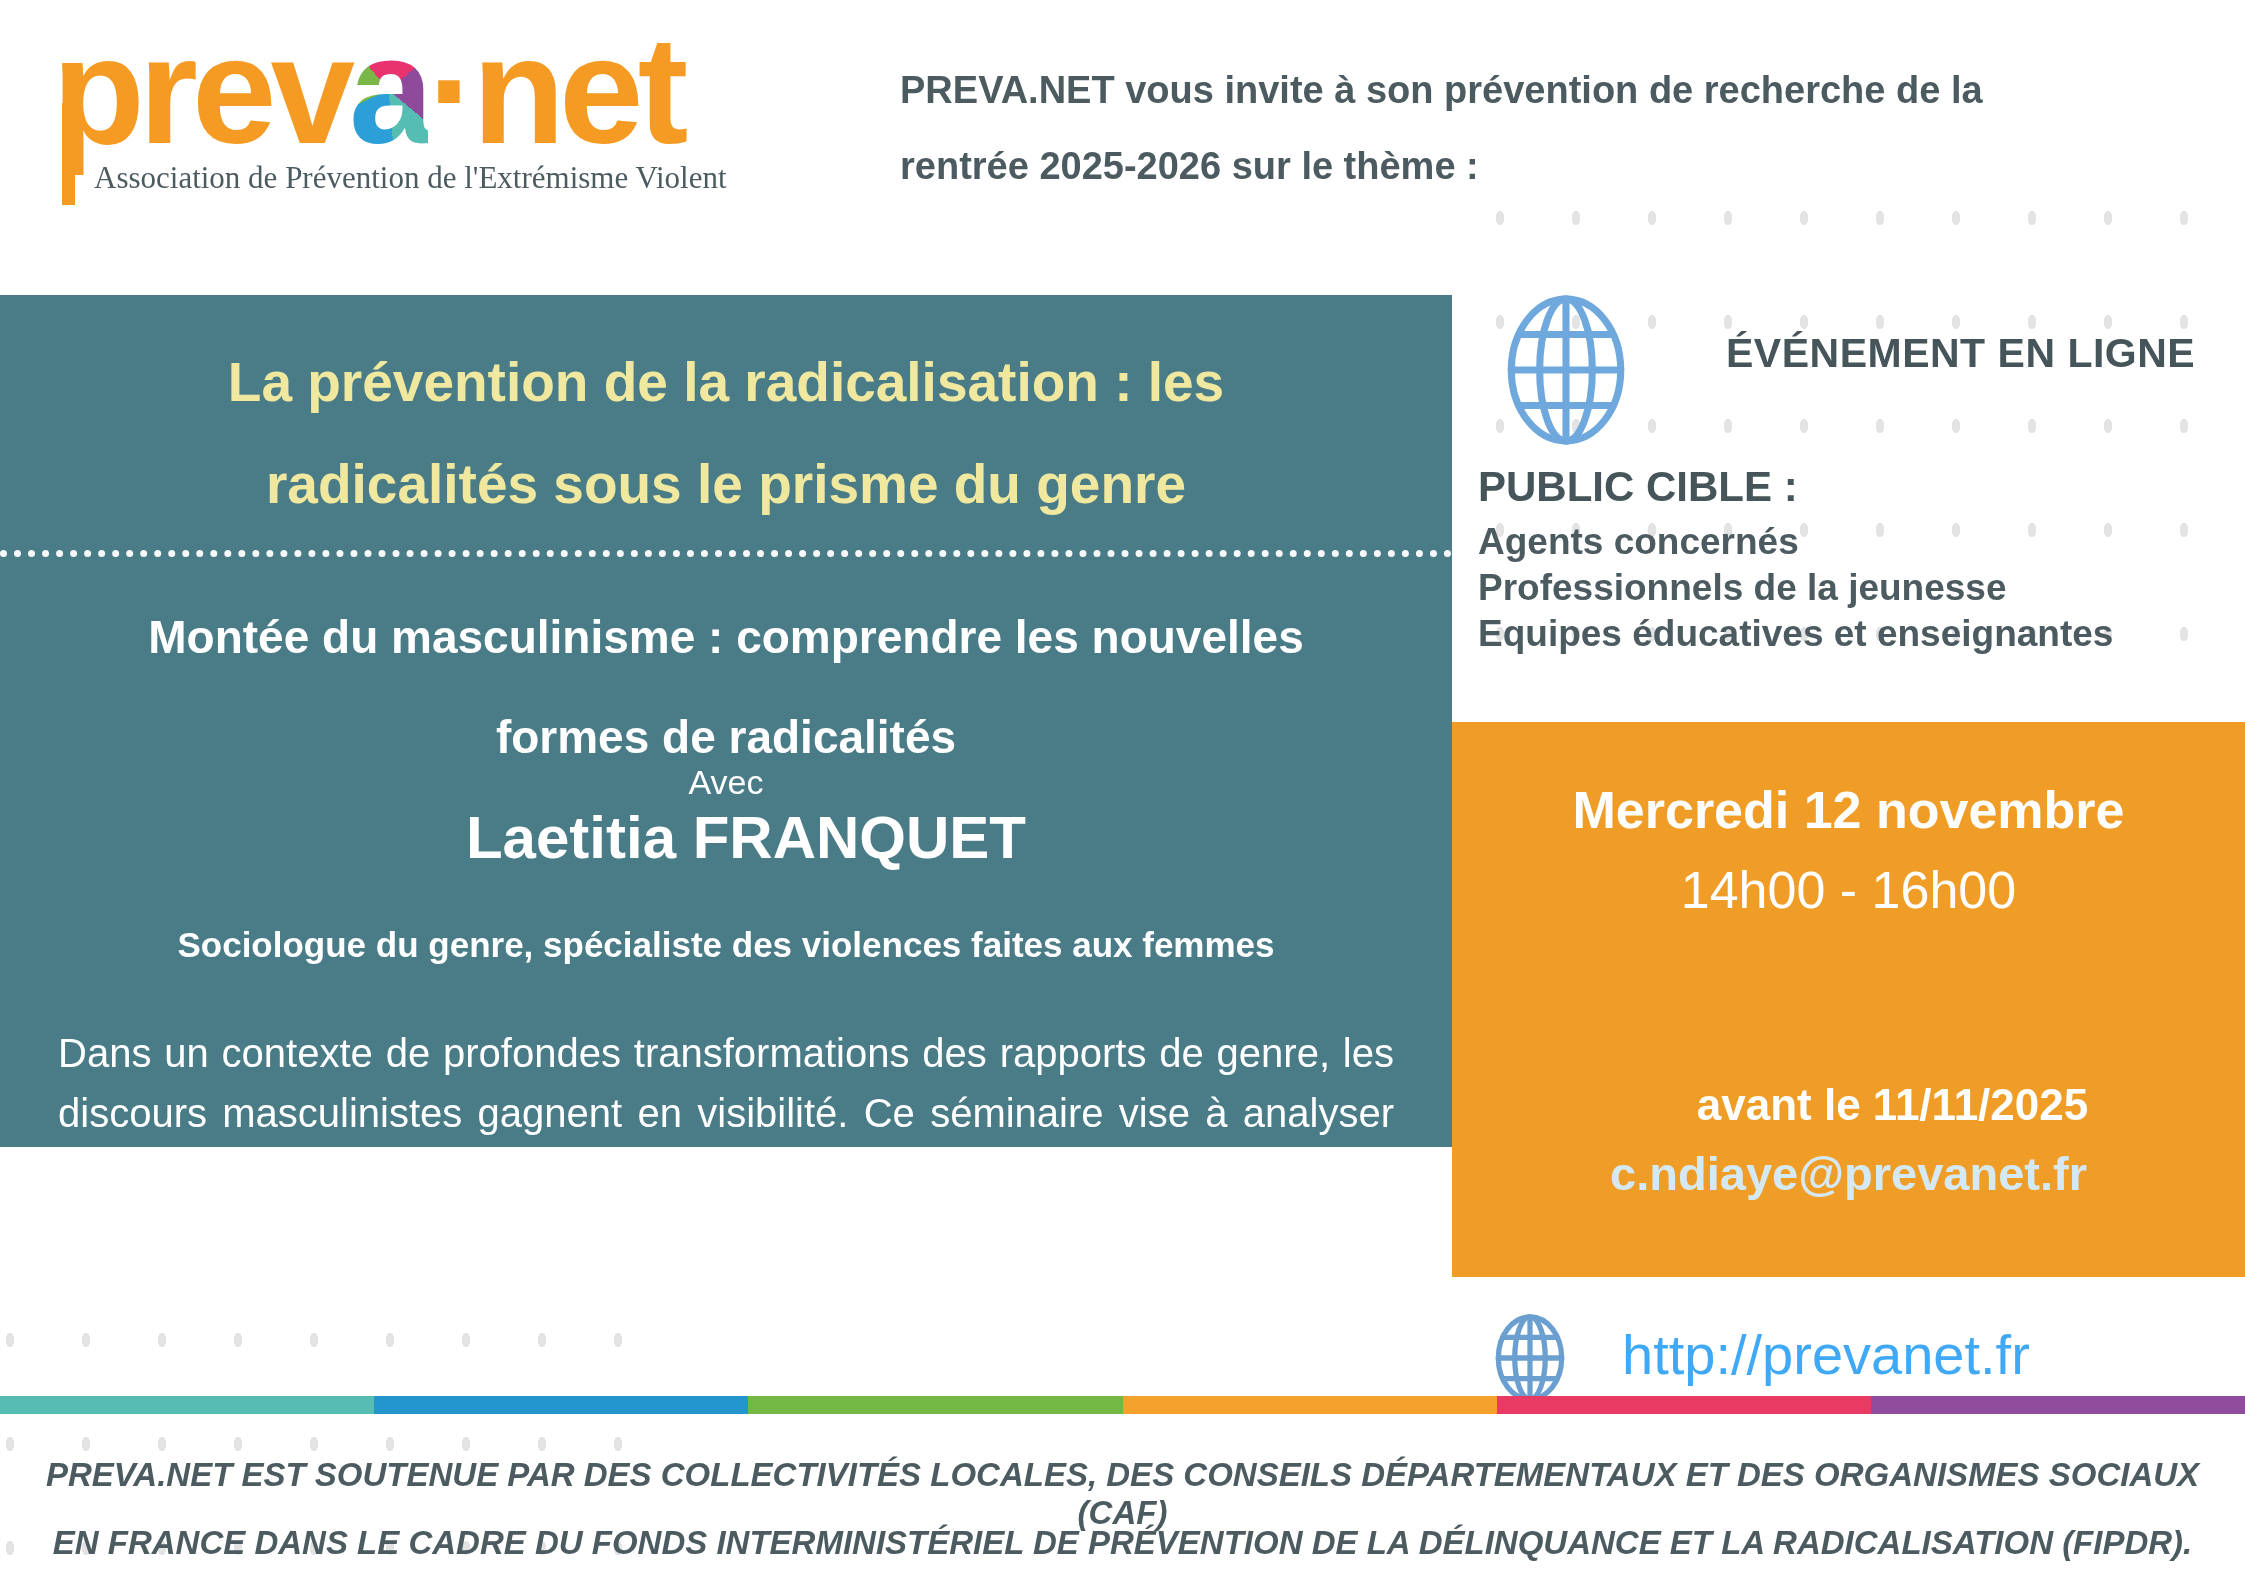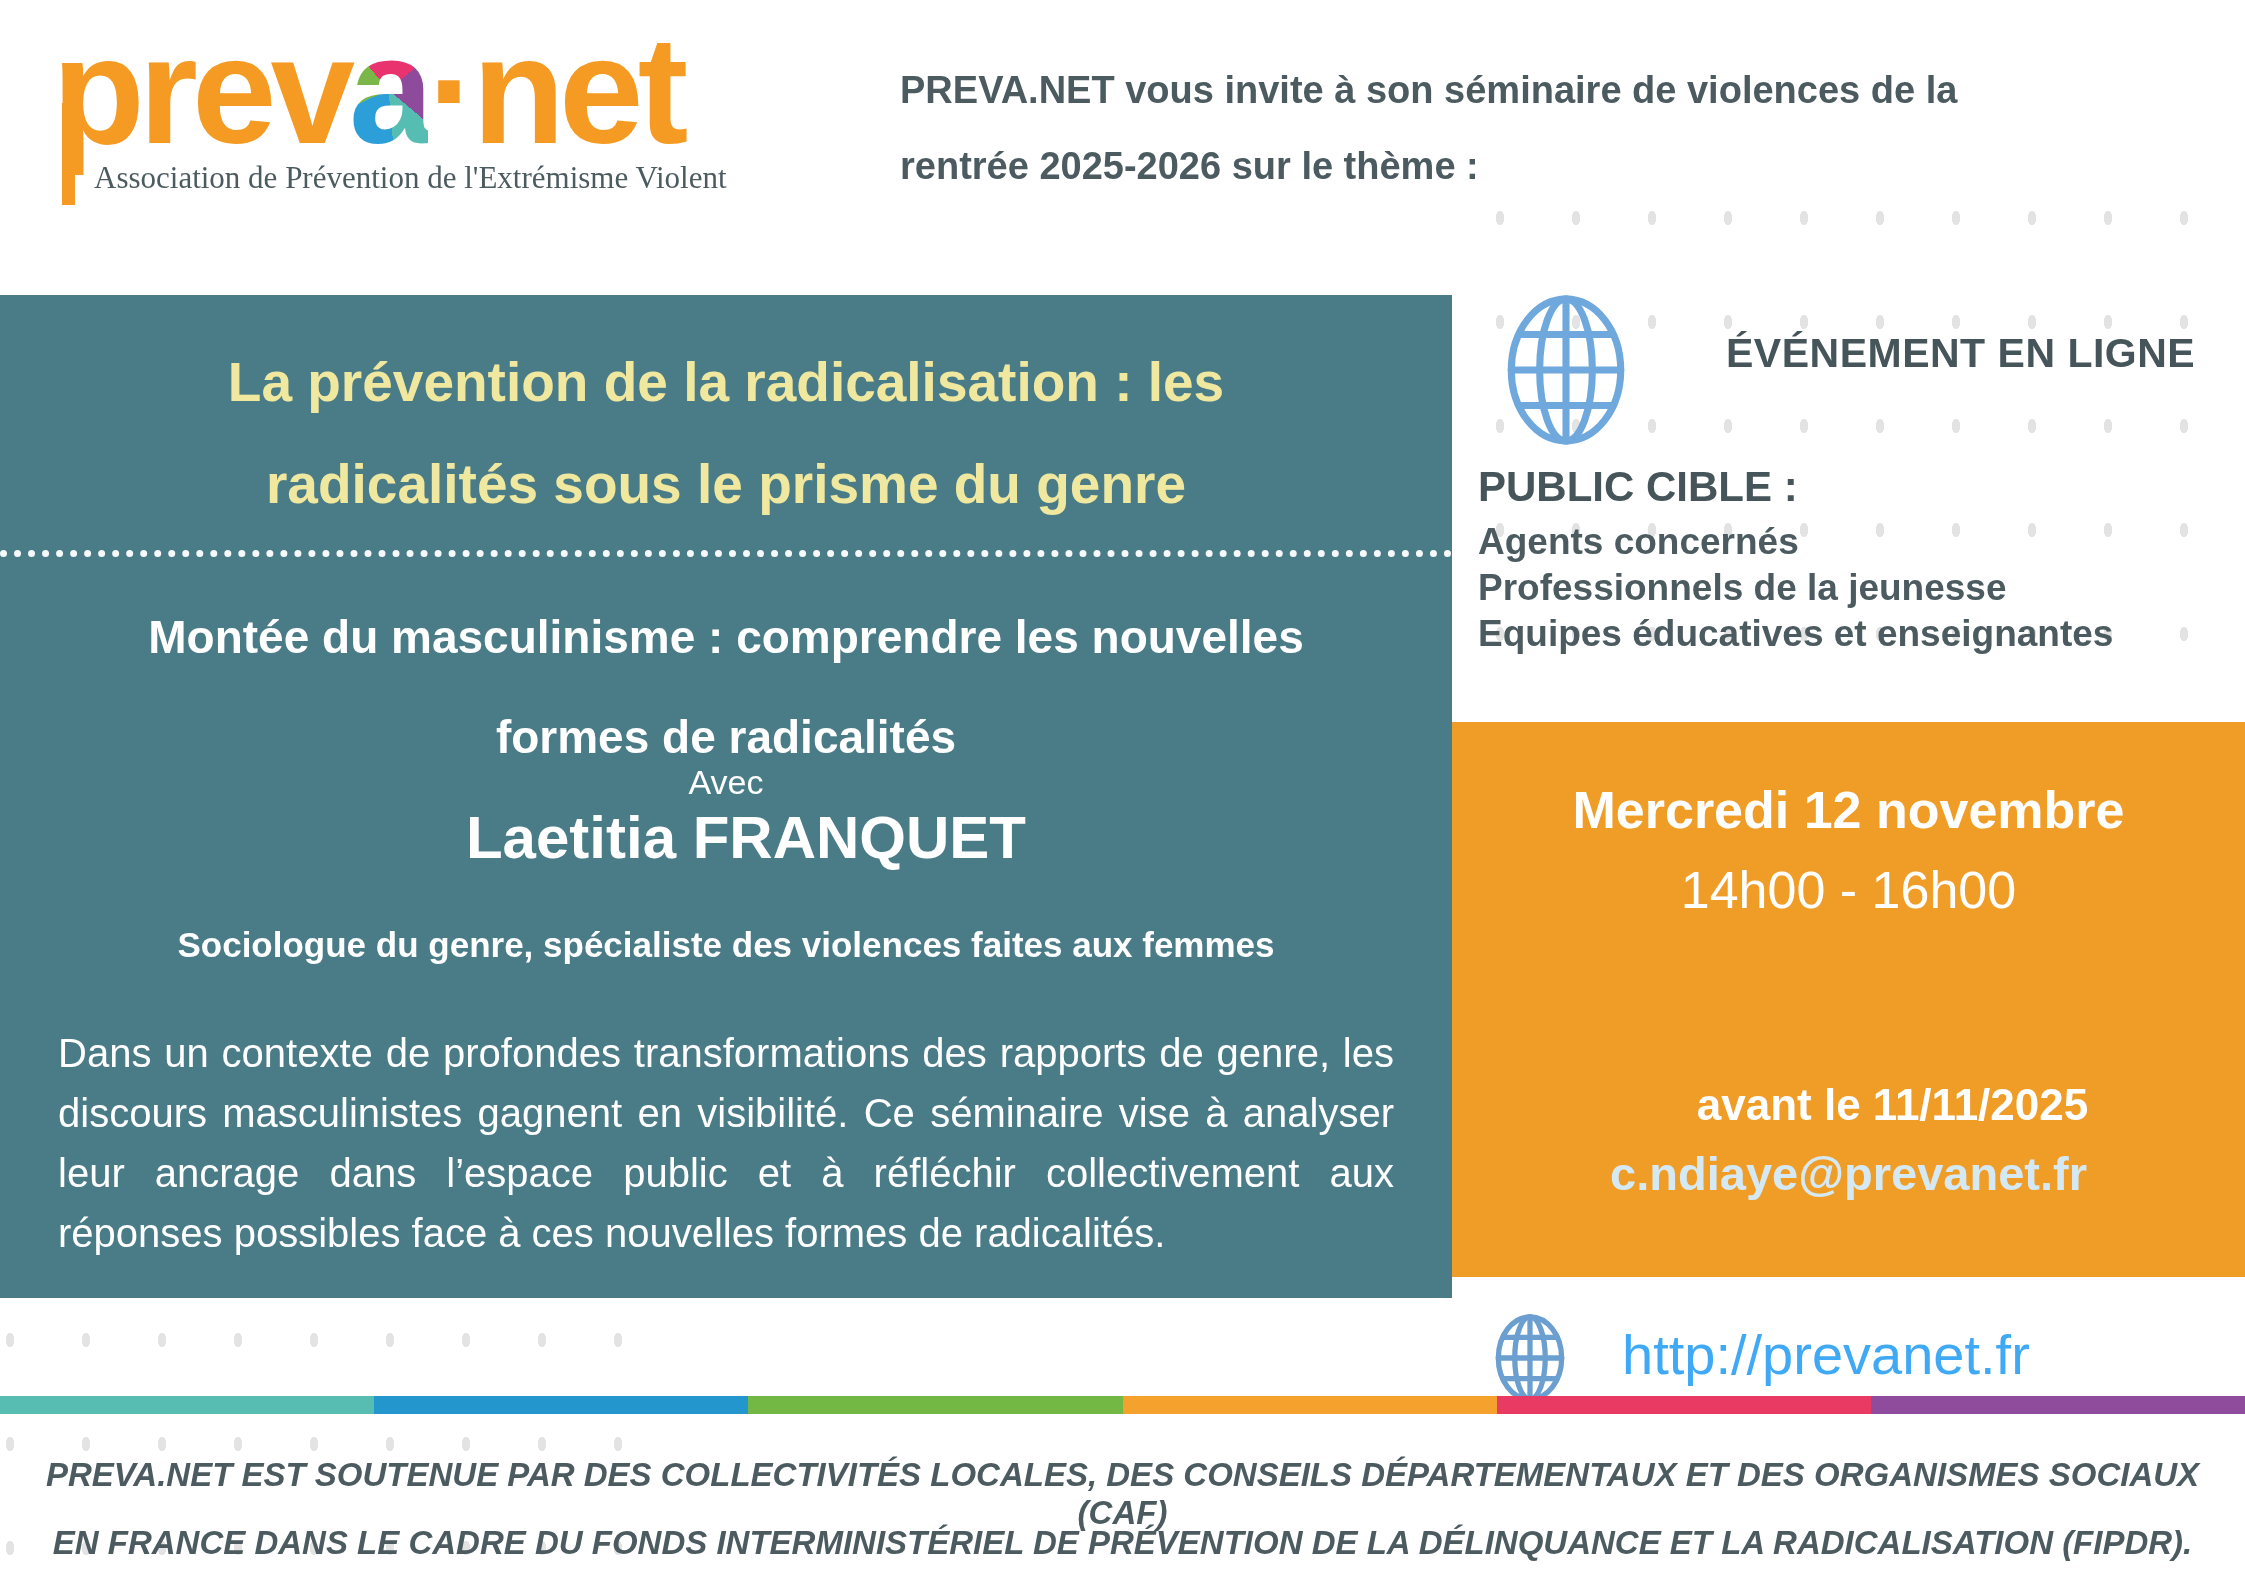--- a/index.html
+++ b/index.html
@@ -31,21 +31,21 @@
   .tagline {
     position:absolute; left:94px; top:160px;
     font-family:"Liberation Serif", serif; font-size:31px; color:#4C5B60; white-space:nowrap;
   }
   .invite {
     position:absolute; left:900px; top:52px; width:1250px;
     font-size:38px; font-weight:bold; color:#4C5B60; line-height:76px;
   }
 
   
-  .main-panel { position:absolute; left:0; top:295px; width:1452px; height:1003px; background:#4A7C88; }
+  .main-panel { position:absolute; left:0; top:295px; width:1452px; height:852px; background:#4A7C88; }
   .main-panel > div { position:absolute; }
   .panel-title {
     top:36px; left:0; width:100%; text-align:center;
     color:#F1E8A0; font-size:55px; font-weight:bold; line-height:102px;
   }
   .panel-divider { top:255px; left:0; width:100%; height:0; border-top:7px dotted rgba(255,255,255,0.95); }
   .panel-subtitle {
     top:292px; left:0; width:100%; text-align:center;
     color:#ffffff; font-size:46px; font-weight:bold; line-height:100px;
   }
@@ -96,21 +96,21 @@
 <div id="canvas">
 
   <div class="dots" style="left:1490px; top:208px; width:750px; height:505px;"></div>
   <div class="dots" style="left:0; top:1330px; width:680px; height:255px;"></div>
 
   <div class="logo"><span>prev</span><span class="logo-a">a</span><span>·</span><span>net</span></div>
   <div class="tagline-bar"></div>
   <div class="tagline">Association de Prévention de l'Extrémisme Violent</div>
 
   <div class="invite">
-    <div>PREVA.NET vous invite à son séminaire de violences de la</div>
+    <div>PREVA.NET vous invite à son prévention de recherche de la</div>
     <div>rentrée 2025-2026 sur le thème :</div>
   </div>
 
   <div class="main-panel">
     <div class="panel-title">
       <div>La prévention de la radicalisation : les</div>
       <div>radicalités sous le prisme du genre</div>
     </div>
     <div class="panel-divider"></div>
     <div class="panel-subtitle">

